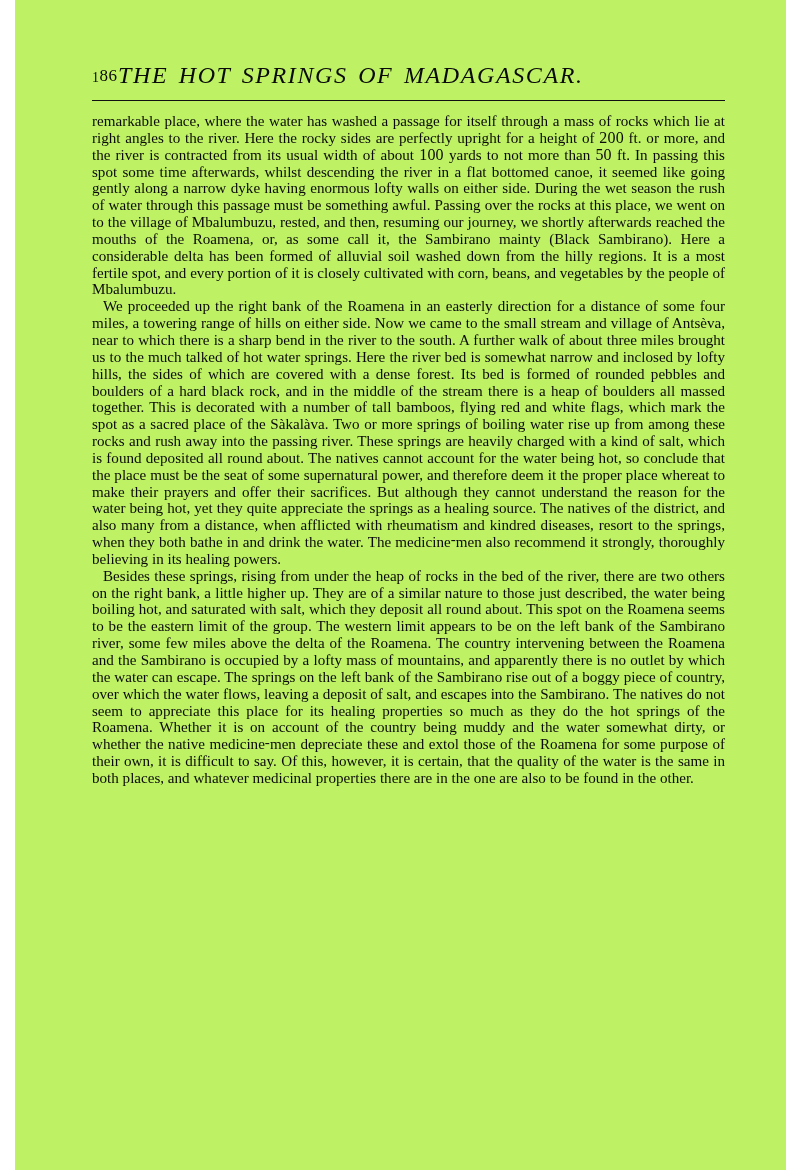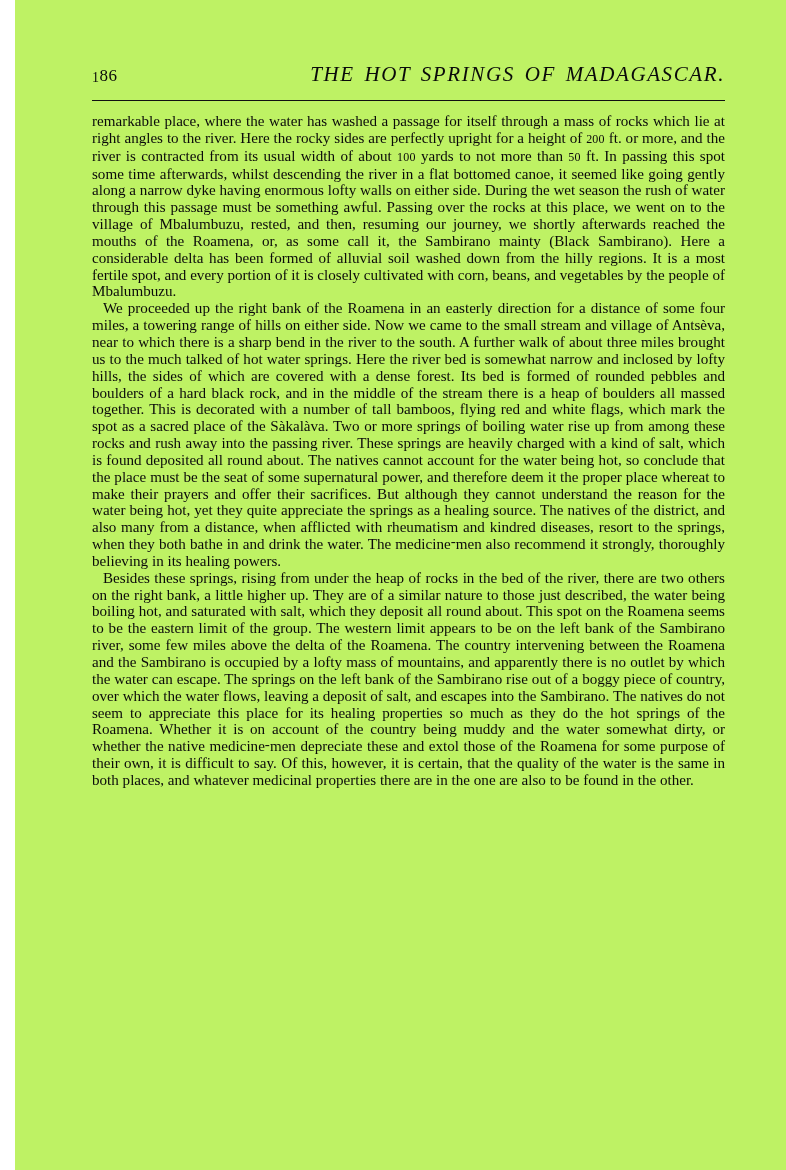--- a/index.html
+++ b/index.html
@@ -43,23 +43,23 @@
   .folio .oldstyle-one {
     font-size: 14px;
     position: relative;
     top: 1px;
   }
   .head-title {
     position: absolute;
     left: 0;
     top: 0;
     width: 633px;
-    text-align: right;
+    text-align: left;
     font-style: italic;
-    font-size: 21px;
+    font-size: 24px;
     letter-spacing: 1.6px;
     word-spacing: 3px;
     white-space: nowrap;
     padding-left: 26px;
     box-sizing: border-box;
   }
 
   .head-rule {
     position: absolute;
     left: 77px;
@@ -84,21 +84,21 @@
     font-size: 15.1px;
     line-height: 16.85px;
     text-indent: 11px;
     hyphens: none;
     -webkit-hyphens: none;
   }
   .para.first { text-indent: 0; }
 
   
   .os {
-    font-size: 12px;
+    font-size: 16px;
     letter-spacing: 0.2px;
   }
 
   
   .raised-hyphen {
     position: relative;
     top: -0.18em;
   }
 </style>
 </head>

